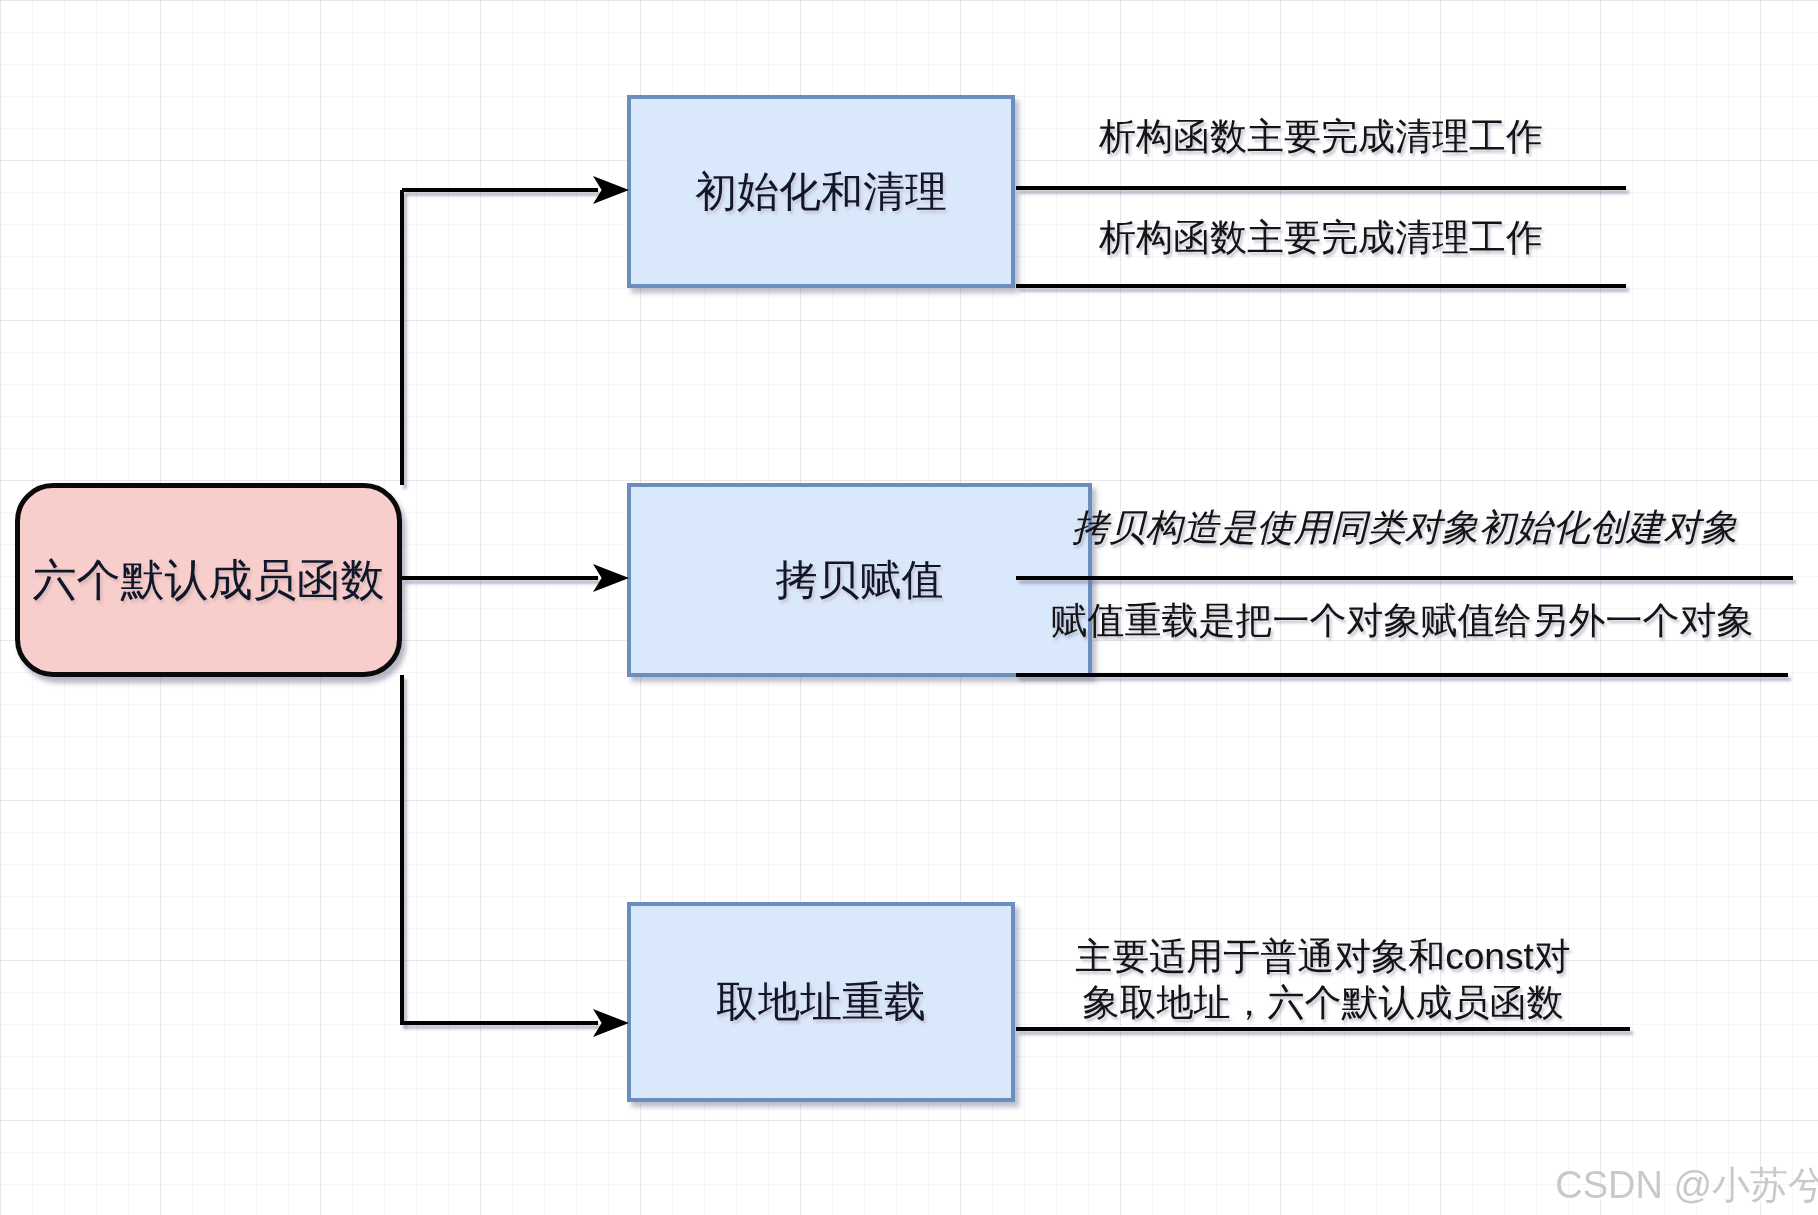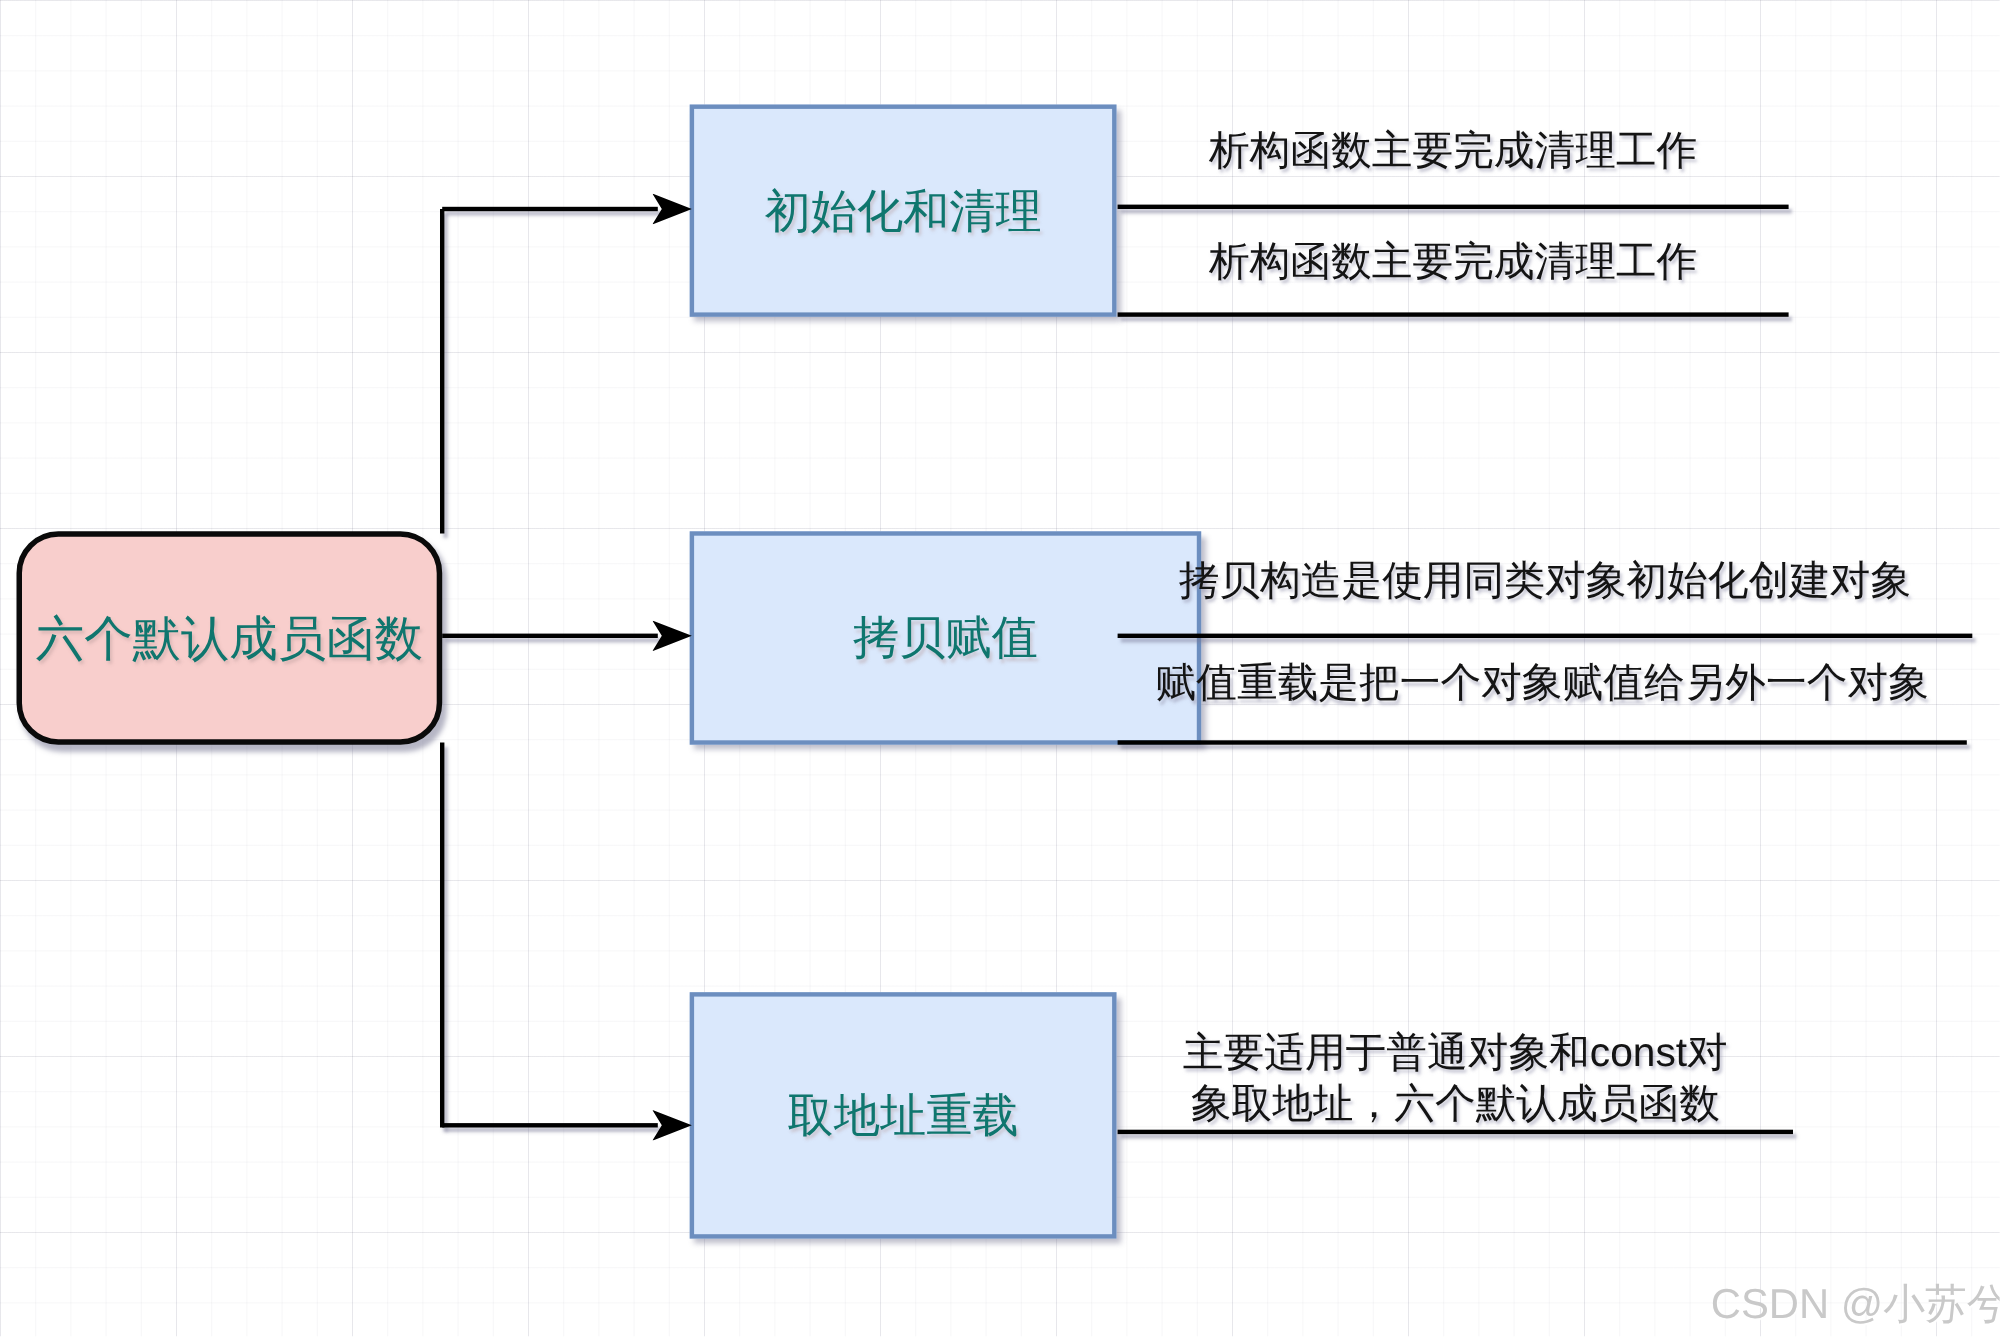--- a/index.html
+++ b/index.html
@@ -22,21 +22,21 @@
   }
   .node-blue{
     background:#dae8fc;border:4px solid #6c8ebf;
     box-shadow:4px 5px 5px rgba(110,110,140,0.45);
   }
   .node-root{
     background:#f8cecc;border:5px solid #0a0a0a;border-radius:38px;
     box-shadow:4px 6px 5px rgba(110,110,140,0.5);
   }
   .node-label{
-    color:#0f766e;font-size:42px;font-weight:400;white-space:nowrap;
+    color:#0f172a;font-size:42px;font-weight:400;white-space:nowrap;
     text-shadow:2px 3px 3px rgba(180,150,150,0.45);
   }
   .root-label{font-size:44px;}
   .hline,.vline{
     position:absolute;background:#000;
     box-shadow:3px 4px 3px rgba(120,120,150,0.5);
   }
   .arrowhead{
     position:absolute;width:36px;height:28px;background:#000;
     clip-path:polygon(0 0,100% 50%,0 100%,24% 50%);
@@ -62,42 +62,42 @@
   </div>
 
   <div class="node node-blue" style="left:627px;top:95px;width:388px;height:193px;">
     <span class="node-label">初始化和清理</span>
   </div>
 
   <div class="node node-blue" style="left:627px;top:483px;width:465px;height:194px;">
     <span class="node-label">拷贝赋值</span>
   </div>
 
-  <div class="node node-blue" style="left:627px;top:902px;width:388px;height:224px;">
+  <div class="node node-blue" style="left:627px;top:902px;width:388px;height:200px;">
     <span class="node-label">取地址重载</span>
   </div>
 
   <div class="vline" style="left:400px;top:190px;width:4px;height:295px;"></div>
   <div class="hline" style="left:402px;top:188px;width:196px;height:4px;"></div>
   <div class="arrowhead" style="left:593px;top:176px;"></div>
 
   <div class="hline" style="left:402px;top:576px;width:196px;height:4px;"></div>
   <div class="arrowhead" style="left:593px;top:564px;"></div>
 
   <div class="vline" style="left:400px;top:675px;width:4px;height:350px;"></div>
   <div class="hline" style="left:402px;top:1021px;width:196px;height:4px;"></div>
   <div class="arrowhead" style="left:593px;top:1009px;"></div>
 
   <div class="ann" style="left:1016px;top:114px;width:610px;">析构函数主要完成清理工作</div>
   <div class="hline" style="left:1016px;top:186px;width:610px;height:4px;"></div>
 
   <div class="ann" style="left:1016px;top:215px;width:610px;">析构函数主要完成清理工作</div>
   <div class="hline" style="left:1016px;top:284px;width:610px;height:4px;"></div>
 
-  <div class="ann" style="left:1016px;top:505px;width:777px;">拷贝构造是使用同类对象初始化创建对象</div>
+  <div class="ann" style="left:1016px;top:505px;width:777px;font-style:italic;">拷贝构造是使用同类对象初始化创建对象</div>
   <div class="hline" style="left:1016px;top:576px;width:777px;height:4px;"></div>
 
   <div class="ann" style="left:1016px;top:598px;width:772px;">赋值重载是把一个对象赋值给另外一个对象</div>
   <div class="hline" style="left:1016px;top:673px;width:772px;height:4px;"></div>
 
   <div class="ann" style="left:1063px;top:934px;width:520px;">主要适用于普通对象和const对象取地址，六个默认成员函数</div>
   <div class="hline" style="left:1016px;top:1027px;width:614px;height:4px;"></div>
 
   <div class="watermark" style="right:-8px;top:1160px;">CSDN @小苏兮</div>
 

